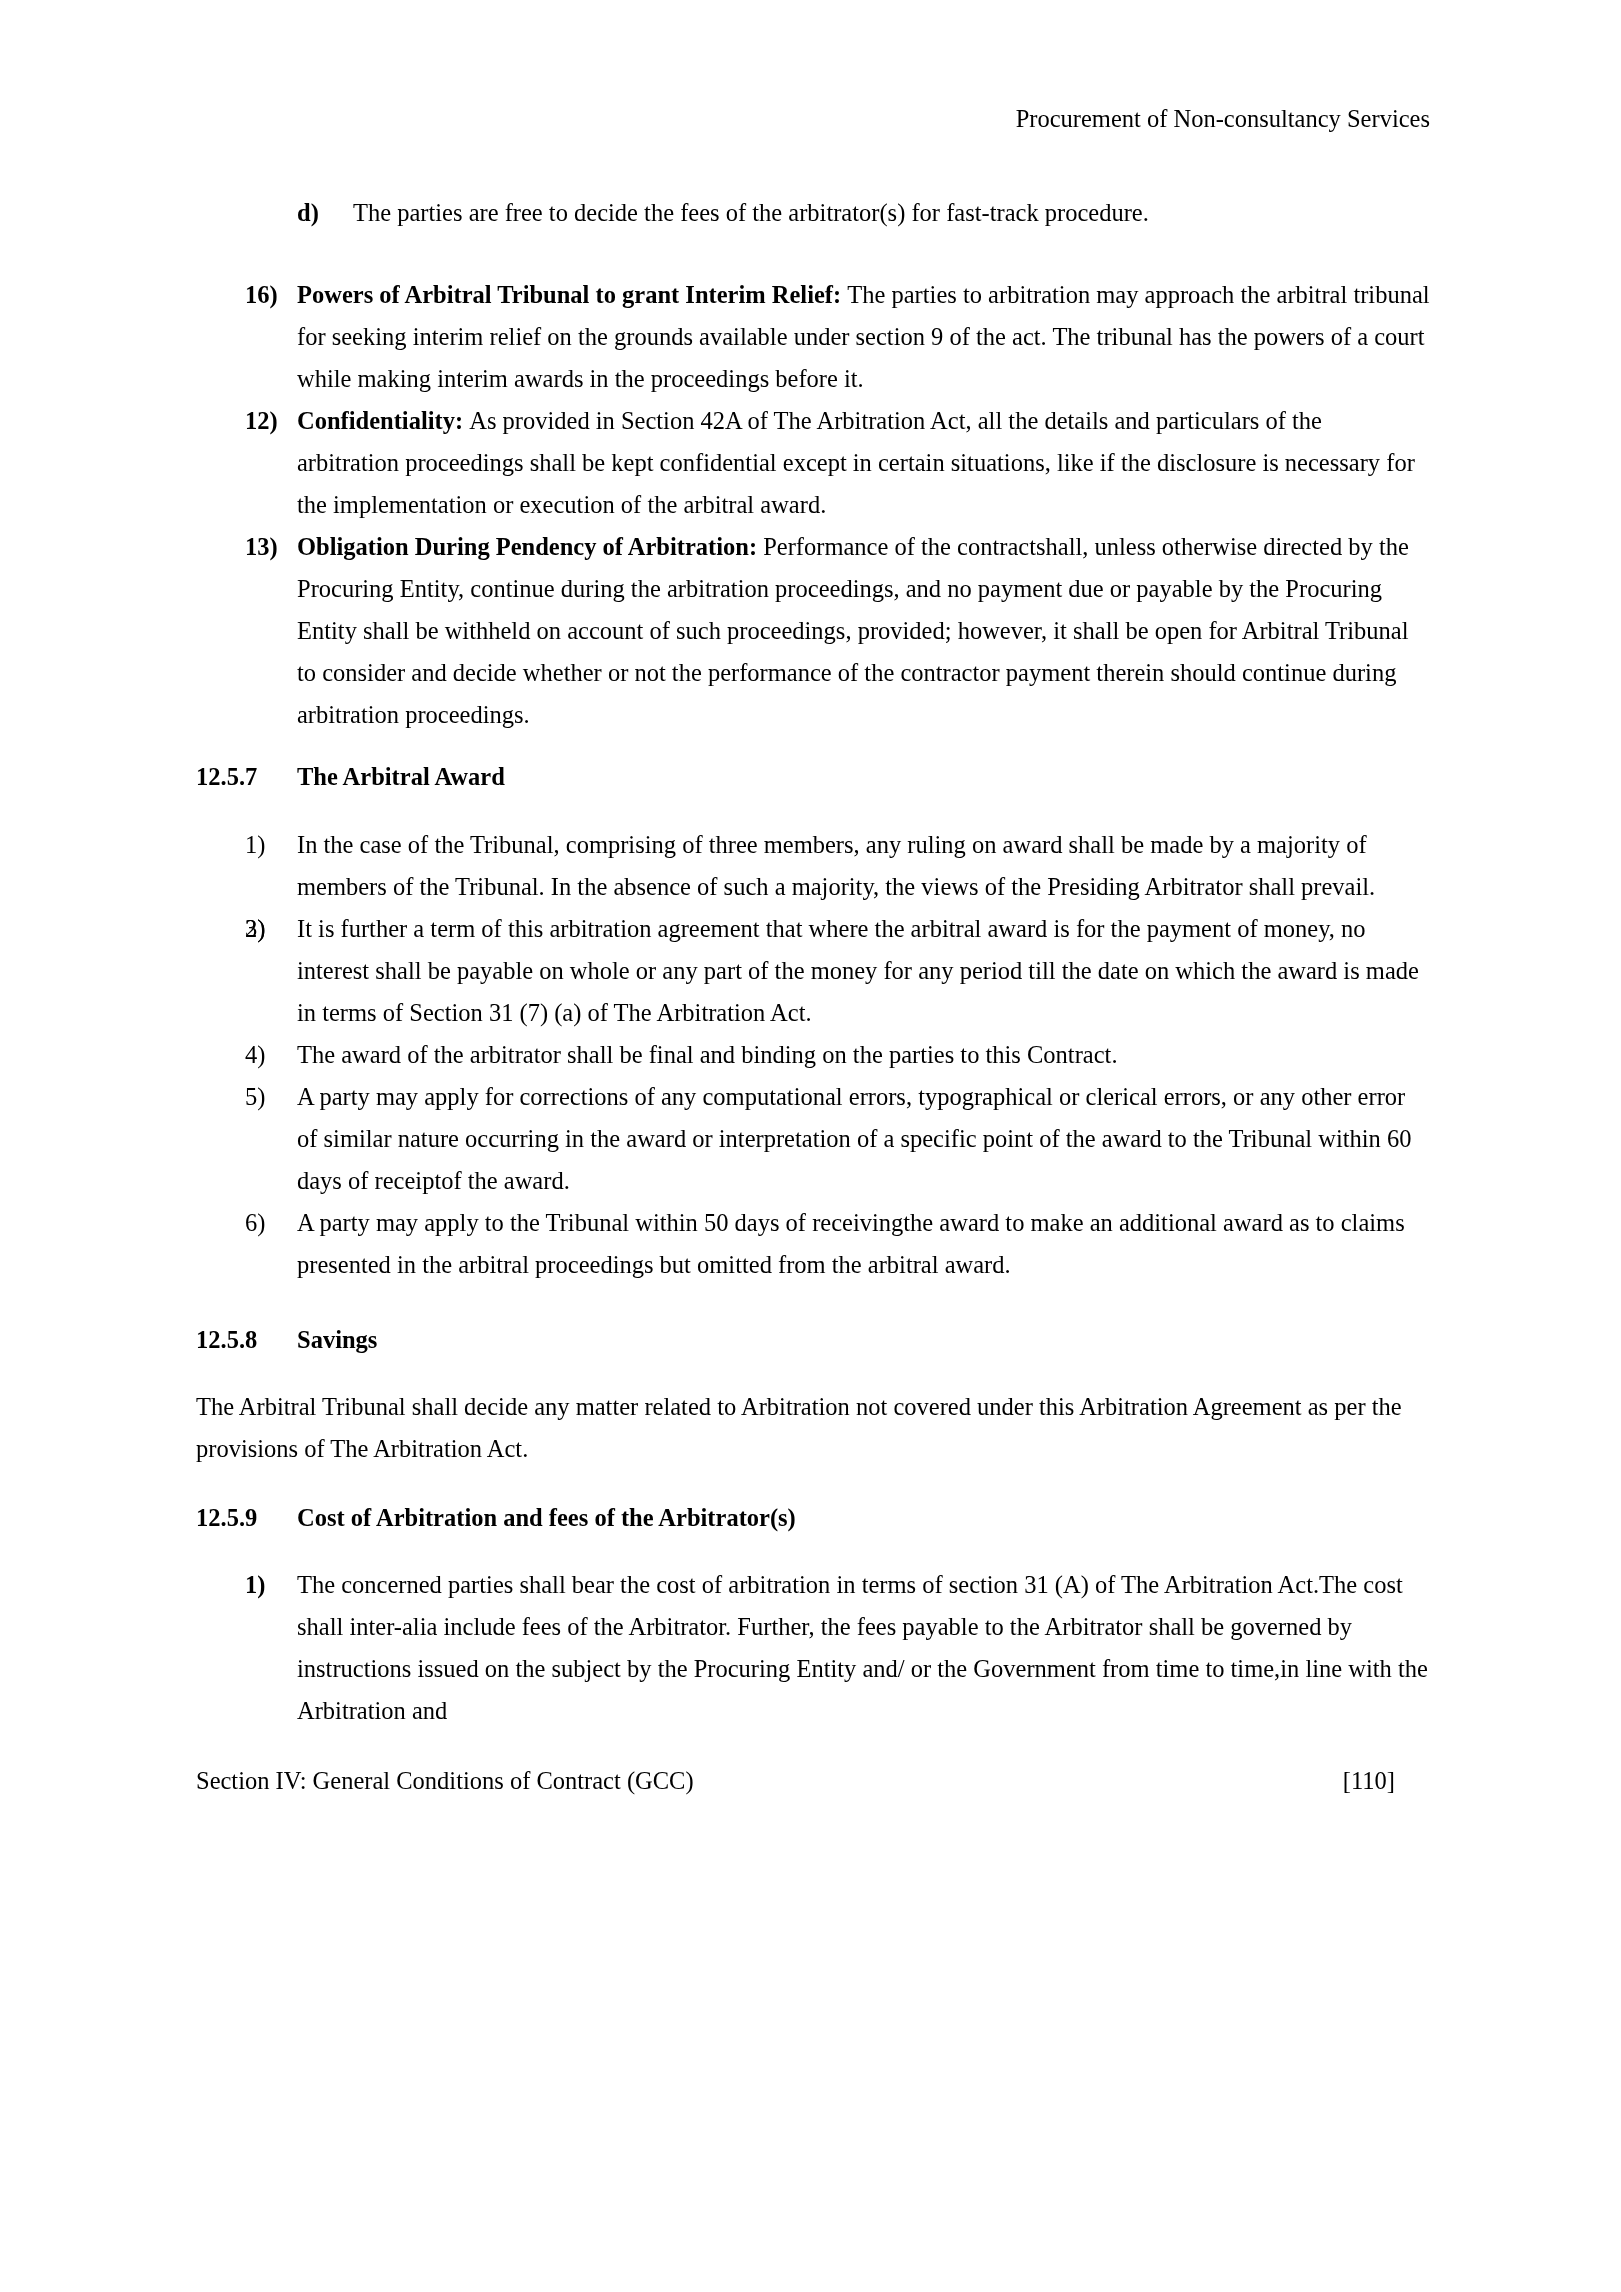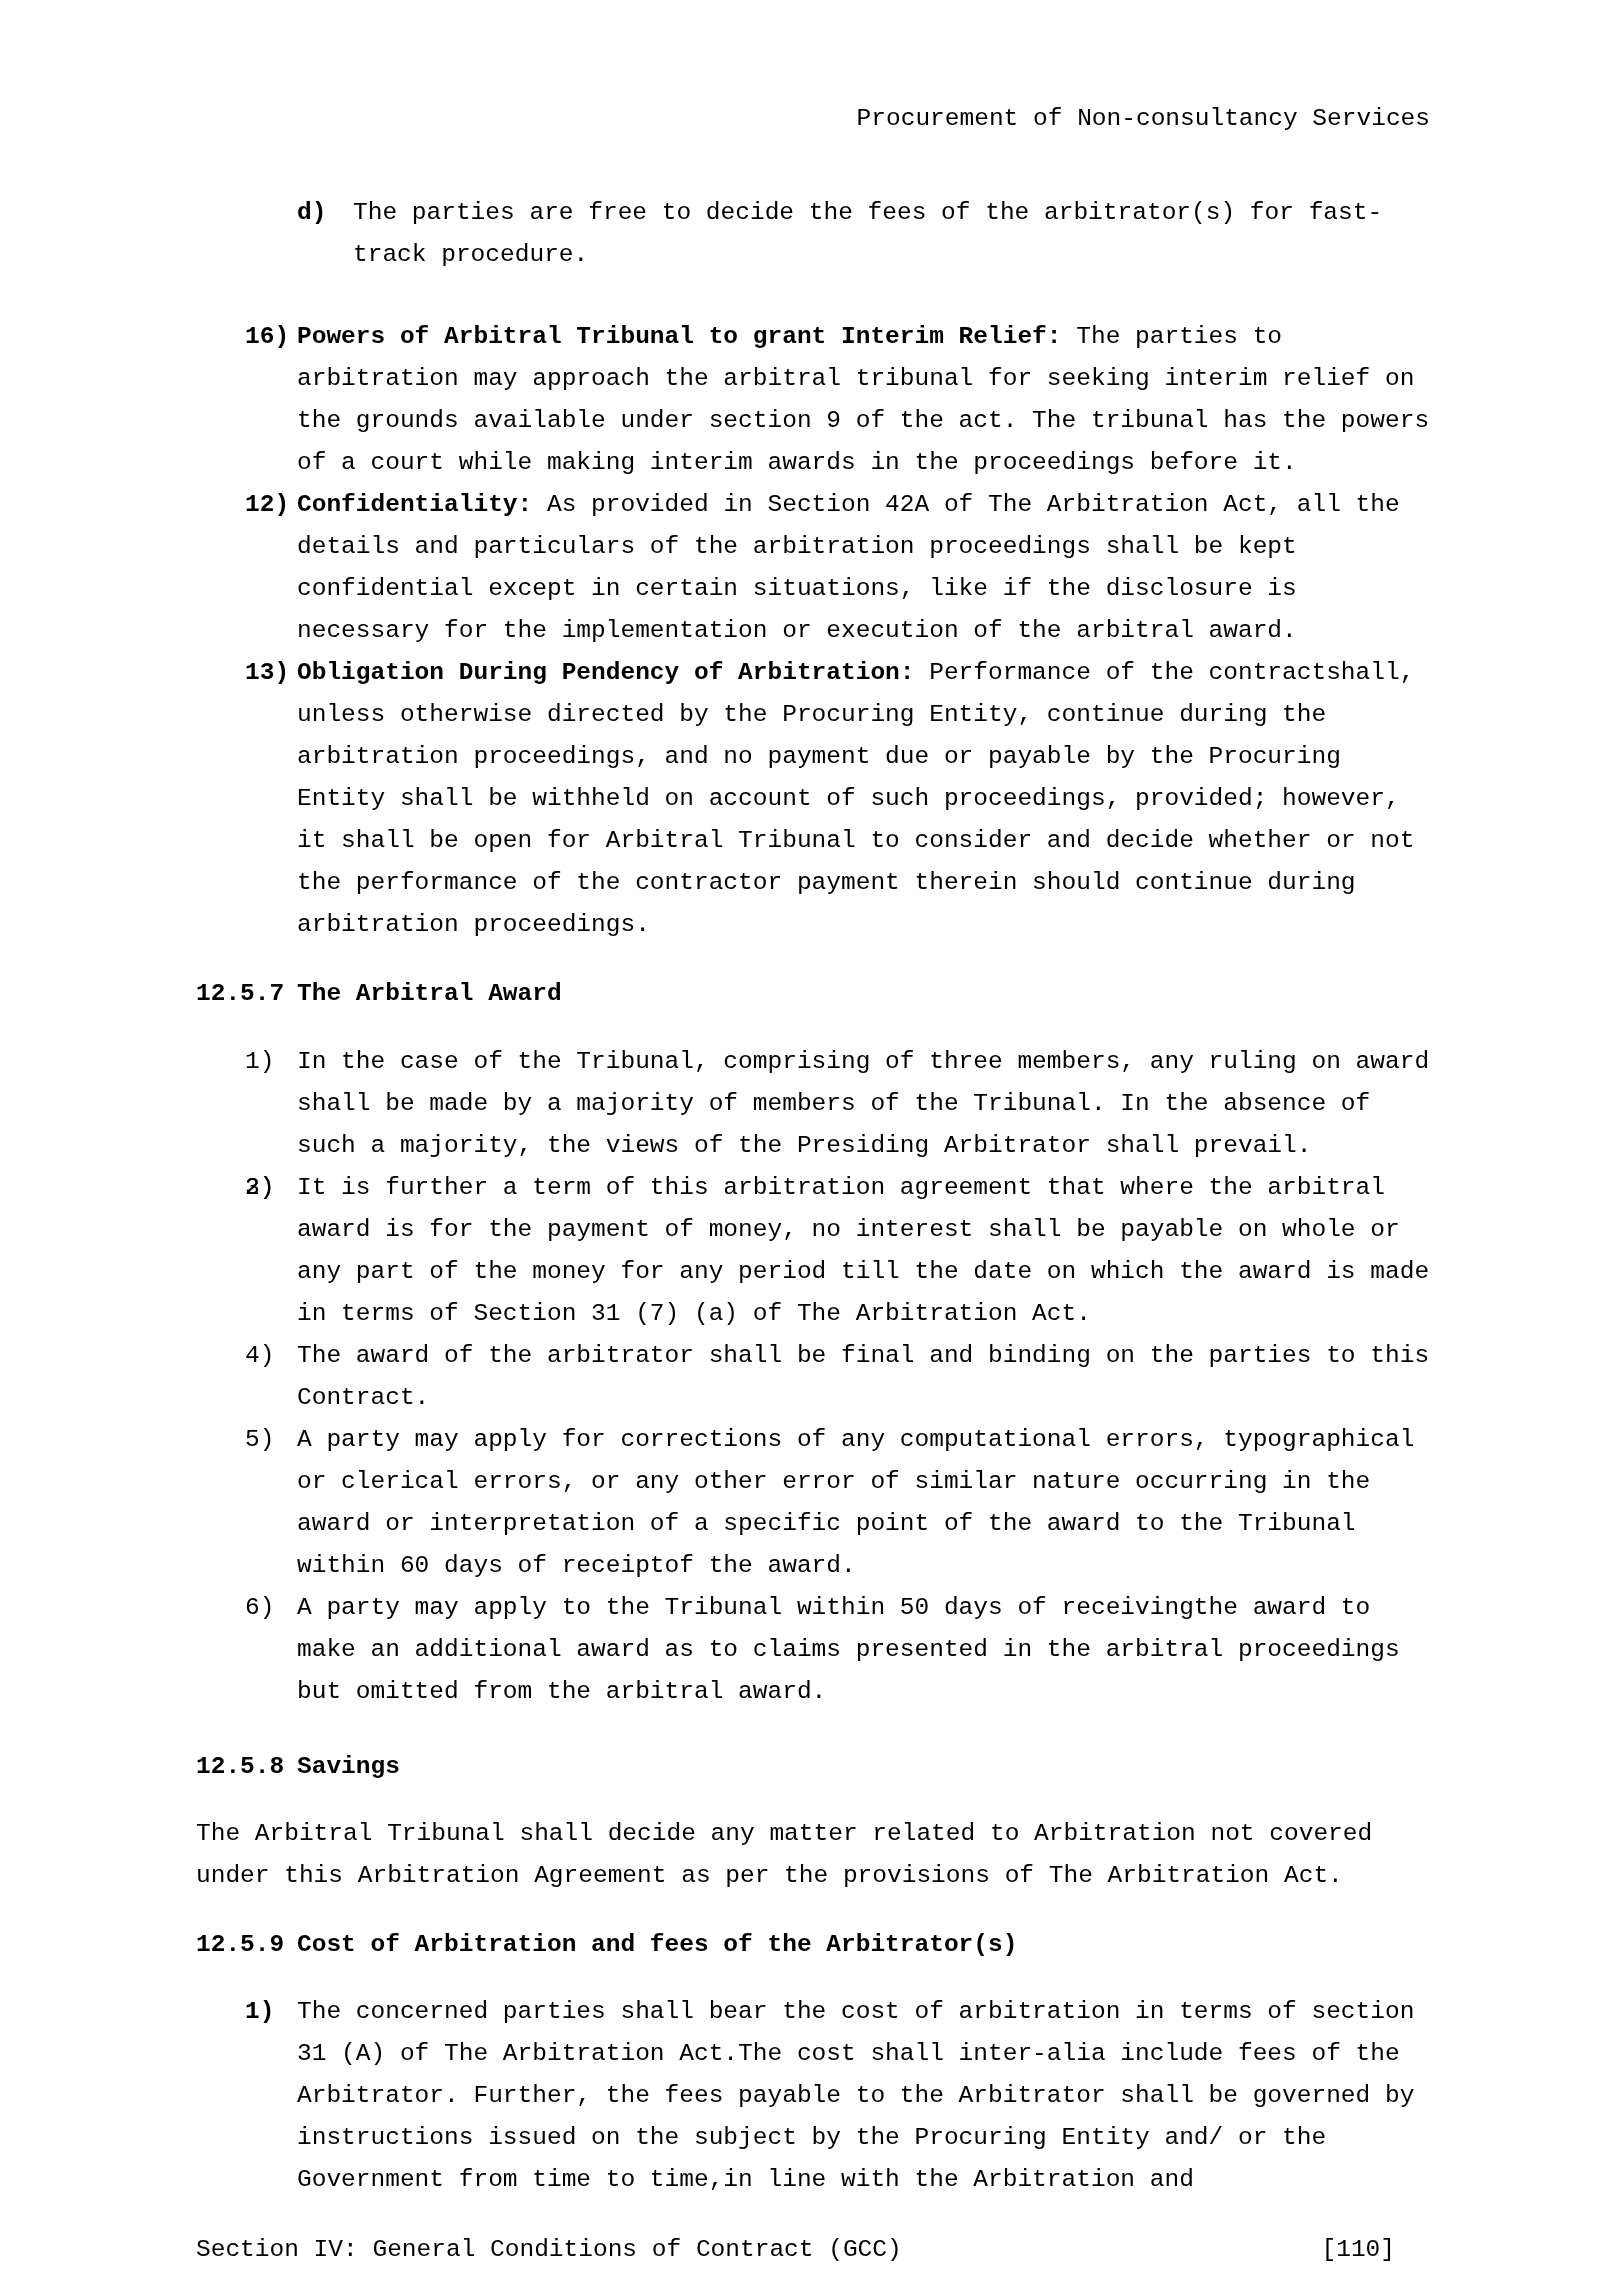--- a/index.html
+++ b/index.html
@@ -6,21 +6,21 @@
     margin: 0;
     padding: 0;
     background: #ffffff;
   }
   .page {
     position: relative;
     width: 1621px;
     height: 2293px;
     background: #ffffff;
     color: #000000;
-    font-family: Liberation Mono, monospace;
+    font-family: Liberation Serif, serif;
     font-size: 24.5px;
     line-height: 42px;
     box-sizing: border-box;
     padding: 0 191px 0 196px;
     overflow: hidden;
   }
   .header {
     margin-top: 98px;
     text-align: right;
   }
@@ -52,21 +52,21 @@
   .heading {
     position: relative;
     padding-left: 101px;
     font-weight: bold;
   }
   .heading .hnum {
     position: absolute;
     left: 0;
     top: 0;
   }
-  #h-1257 { margin-top: 27px; }
+  #h-1257 { margin-top: 20px; }
   #h-1258 { margin-top: 33px; }
   #h-1259 { margin-top: 26.5px; }
   .para { margin-top: 25.5px; }
   .footer {
     margin-top: 28px;
     display: flex;
     justify-content: space-between;
     align-items: baseline;
   }
   .footer .pageno { margin-right: 35px; }

